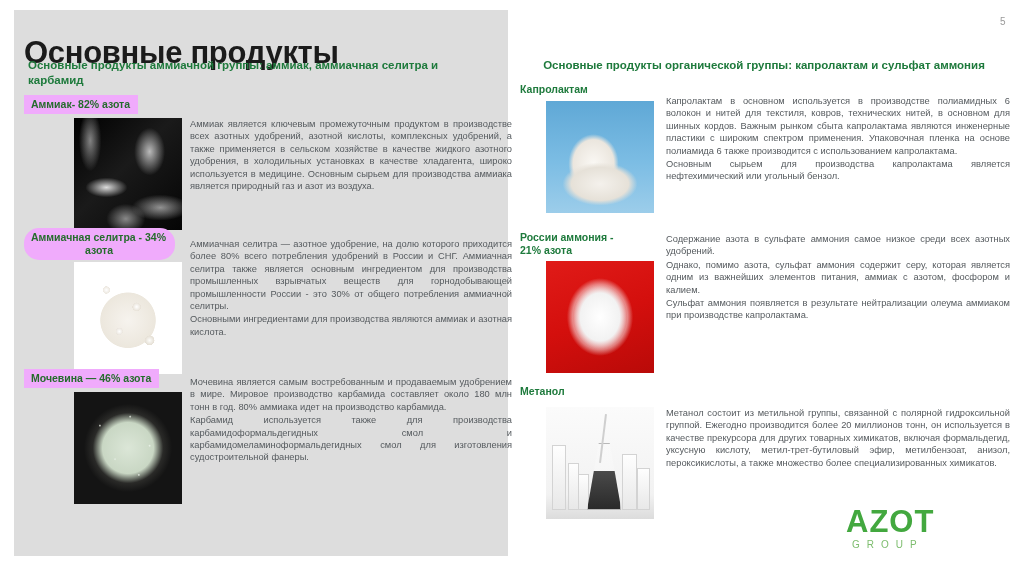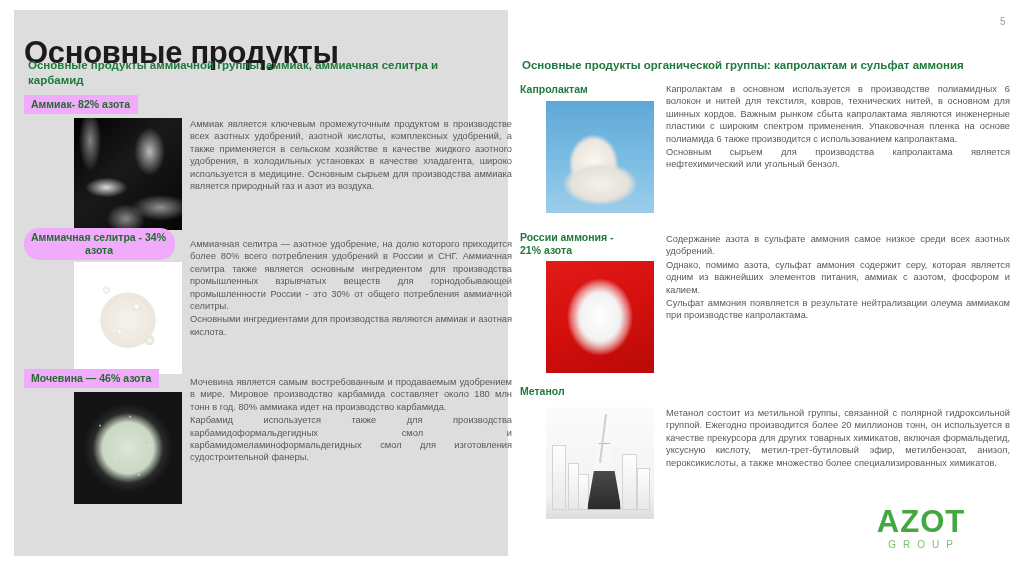--- a/index.html
+++ b/index.html
@@ -72,22 +72,23 @@
   }
   .col-heading {
     color: #1e7a3c;
     font-size: 11.5px;
     font-weight: bold;
     line-height: 15px;
     margin: 0 0 6px 14px;
     width: 440px;
   }
   .col-right .col-heading {
-    margin-left: 4px;
+    margin-left: 16px;
     width: 460px;
+    text-align: center;
   }
   
   .row {
     position: relative;
   }
   .tag {
     display: inline-block;
     background: #f0abfc;
     color: #256c2c;
     font-size: 10.5px;
@@ -204,21 +205,21 @@
   .r-imgbox {
     width: 108px;
     height: 112px;
     position: absolute;
   }
   
   .logo {
     position: absolute;
     right: 28px;
     bottom: 22px;
-    text-align: center;
+    text-align: left;
     width: 150px;
   }
   .logo-word {
     font-size: 31px;
     font-weight: bold;
     color: #43a83f;
     letter-spacing: 1px;
     line-height: 32px;
   }
   .logo-sub {
@@ -278,21 +279,21 @@
 
   </div>
 
   <div class="col-right">
 
     <div class="col-heading">Основные продукты органической группы: капролактам и сульфат аммония</div>
 
     <div class="row" style="height:150px;">
       <div class="r-label" style="position:absolute; left:2px; top:4px;">Капролактам</div>
       <div class="r-imgbox art-caprolactam" style="left:28px; top:22px;"></div>
-      <div class="body-text" style="position:absolute; left:148px; top:4px; width:344px;">
+      <div class="body-text" style="position:absolute; left:148px; top:16px; width:344px;">
         <p>Капролактам в основном используется в производстве полиамидных 6 волокон и нитей для текстиля, ковров, технических нитей, в основном для шинных кордов. Важным рынком сбыта капролактама являются инженерные пластики с широким спектром применения. Упаковочная пленка на основе полиамида 6 также производится с использованием капролактама.</p>
         <p>Основным сырьем для производства капролактама является нефтехимический или угольный бензол.</p>
       </div>
     </div>
 
     <div class="row" style="height:154px;">
       <div class="r-label" style="position:absolute; left:2px; top:2px; width:120px;">
         <span>России аммония -</span><br>
         <span>21% азота</span>
       </div>

